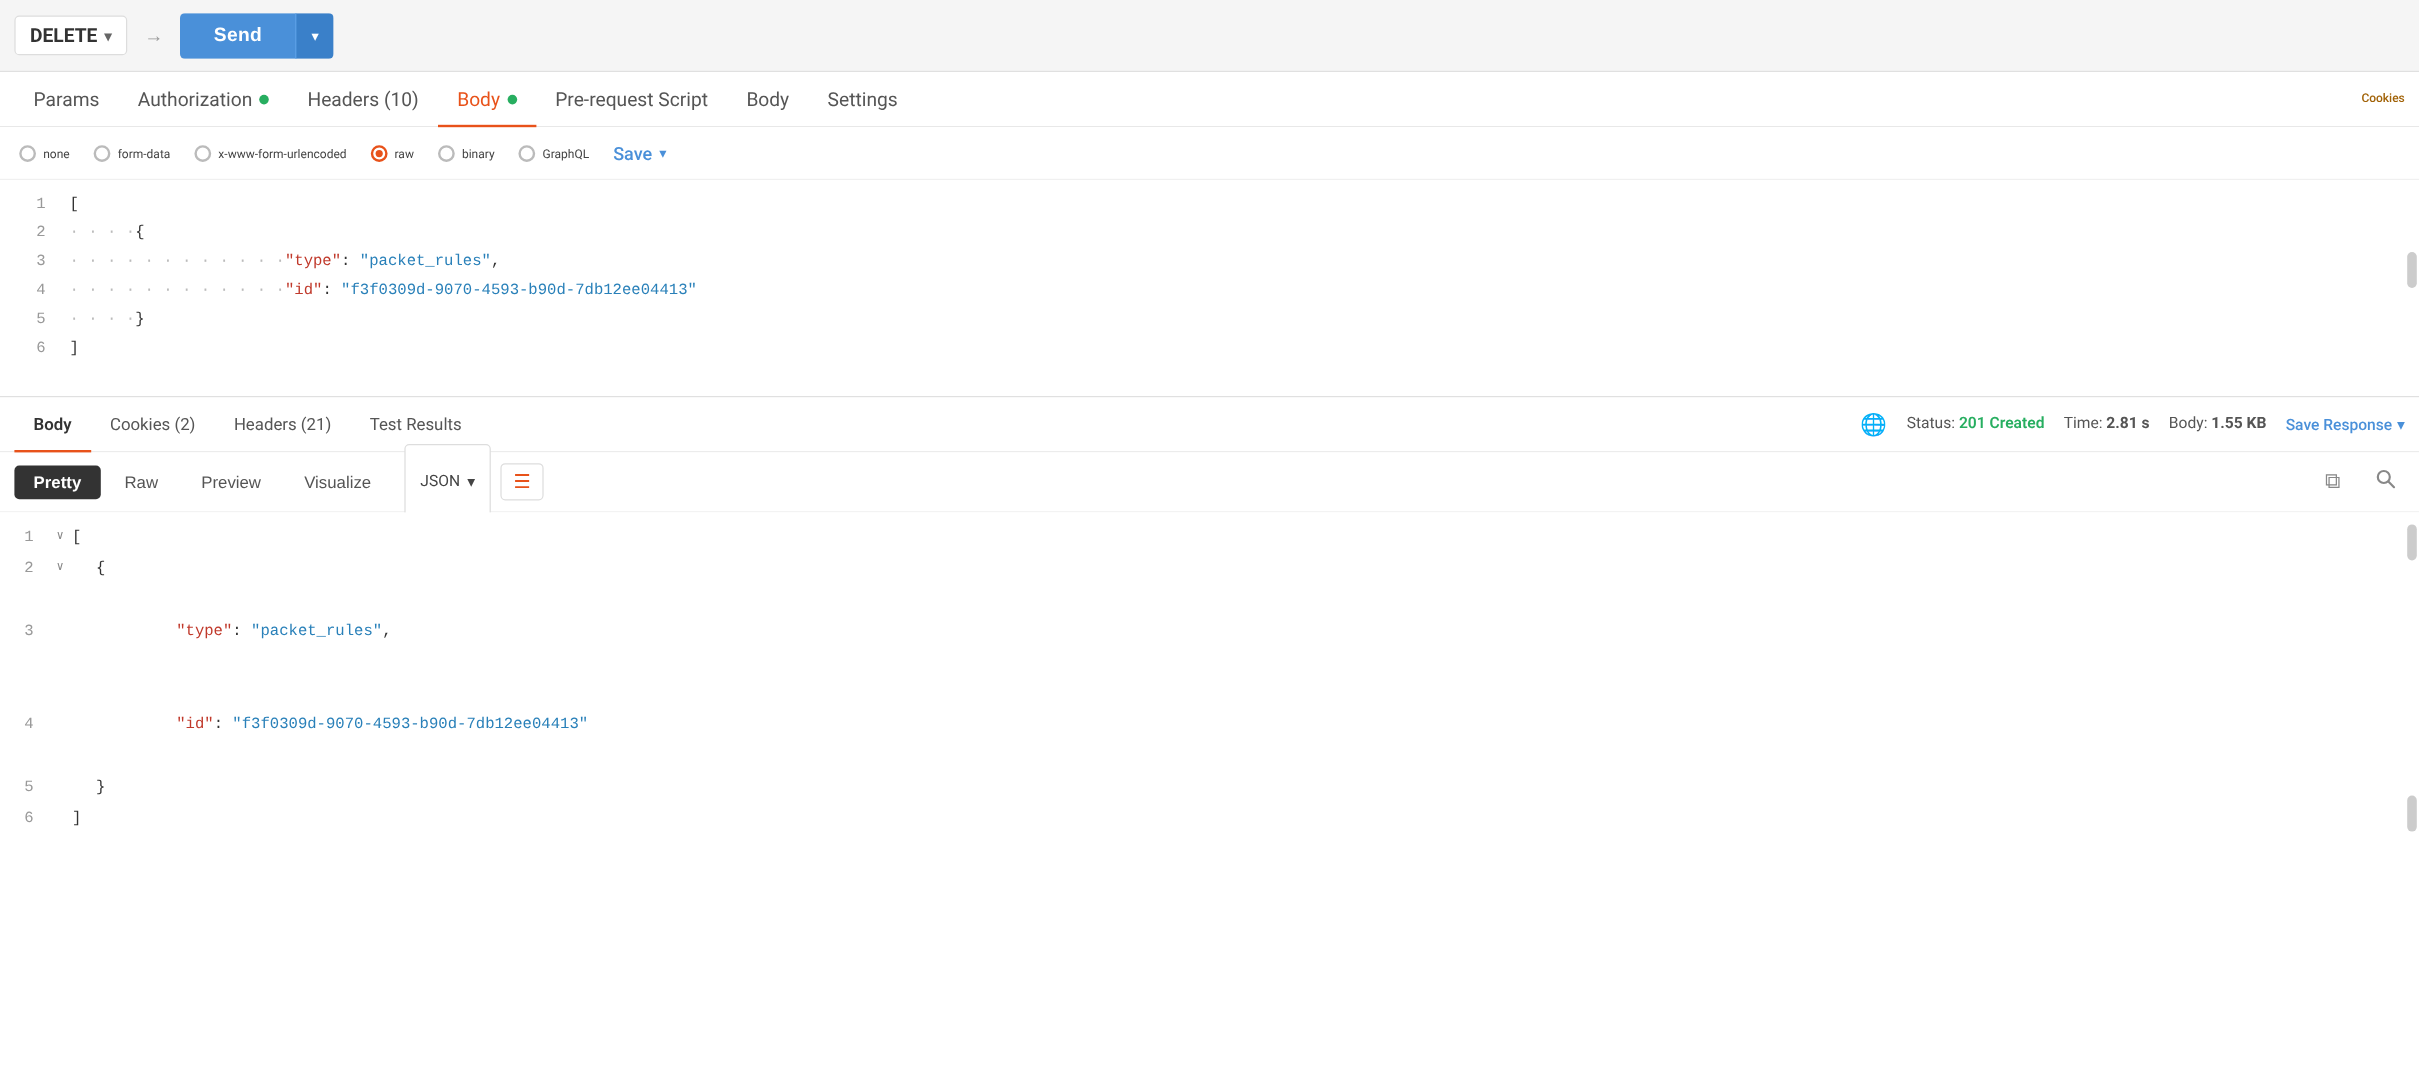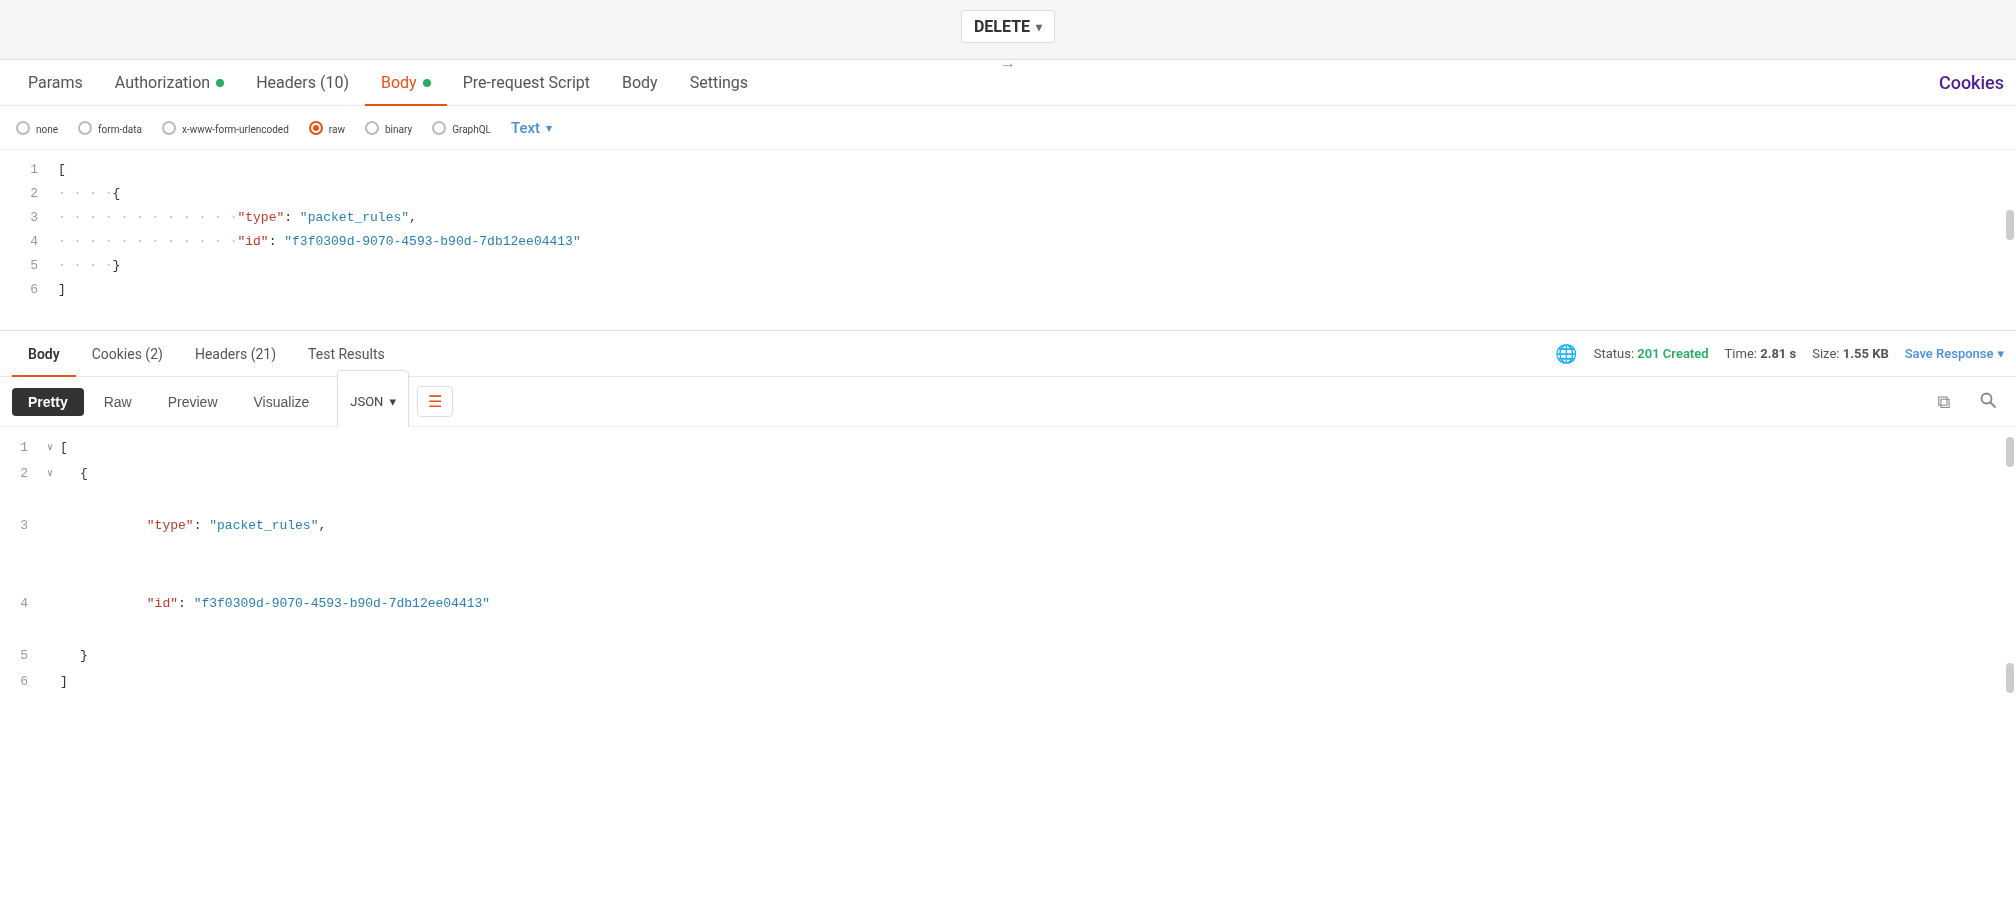--- a/index.html
+++ b/index.html
@@ -15,21 +15,20 @@
 
     
     .url-bar {
       display: flex;
       align-items: center;
       padding: 10px 12px;
       background: #f5f5f5;
       border-bottom: 1px solid #e0e0e0;
       gap: 10px;
       height: 60px;
-      flex-direction: column;
     }
     .method-selector {
       display: flex;
       align-items: center;
       gap: 6px;
       font-weight: 700;
       font-size: 16px;
       color: #333;
       padding: 6px 12px;
       border: 1px solid #ddd;
@@ -113,22 +112,22 @@
     }
     .dot {
       width: 8px;
       height: 8px;
       border-radius: 50%;
       display: inline-block;
     }
     .dot-green { background: #27ae60; }
     .cookies-link {
       margin-left: auto;
-      color: #4c1d95;
-      font-size: 18px;
+      color: #a16207;
+      font-size: 10px;
       cursor: pointer;
       font-weight: 500;
     }
 
     
     .body-type-row {
       display: flex;
       align-items: center;
       padding: 10px 16px;
       gap: 20px;
@@ -460,21 +459,21 @@
   </label>
   <label class="radio-option">
     <div class="radio-circle grey"></div>
     <span>binary</span>
   </label>
   <label class="radio-option">
     <div class="radio-circle grey"></div>
     <span>GraphQL</span>
   </label>
   <div class="text-dropdown">
-    <span>Text</span>
+    <span>Save</span>
     <span class="chevron">▾</span>
   </div>
 </div>
 
 <div class="editor-area">
   <div class="editor-content">
     <div class="line-numbers">
       <div>1</div>
       <div>2</div>
       <div>3</div>
@@ -511,21 +510,21 @@
     <span class="network-icon">🌐</span>
     <span class="status-label">
       <span>Status:</span>
       <span class="status-201">201 Created</span>
     </span>
     <span class="status-label">
       <span>Time:</span>
       <strong>2.81 s</strong>
     </span>
     <span class="status-label">
-      <span>Size:</span>
+      <span>Body:</span>
       <strong>1.55 KB</strong>
     </span>
     <div class="save-response">
       <span>Save Response</span>
       <span>▾</span>
     </div>
   </div>
 </div>
 
 <div class="response-view-row">

